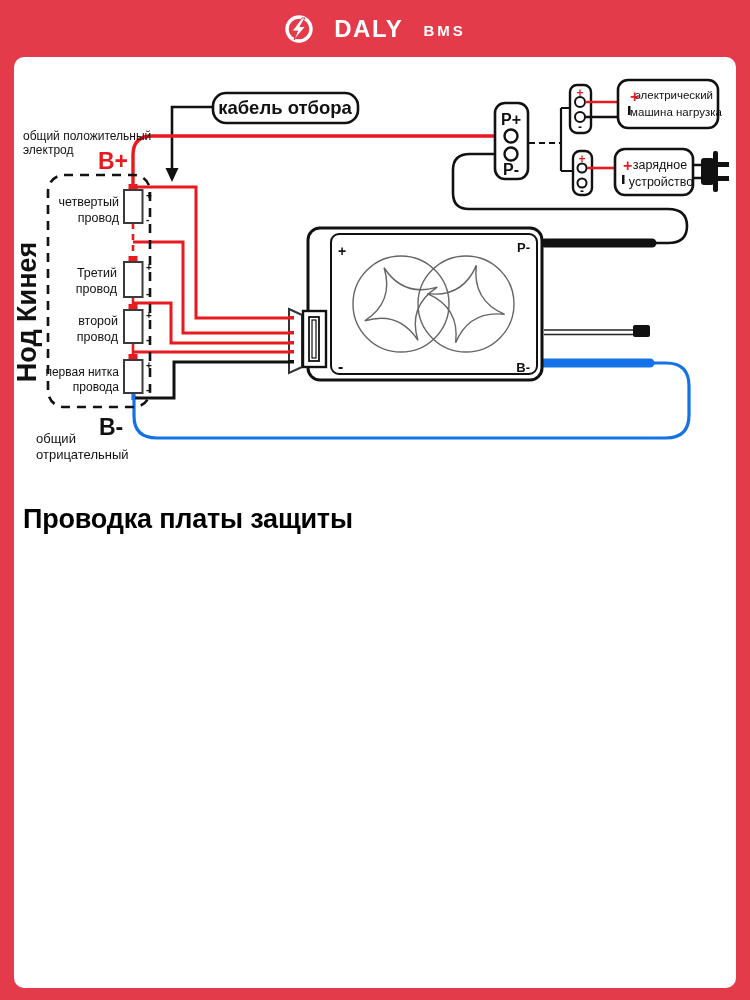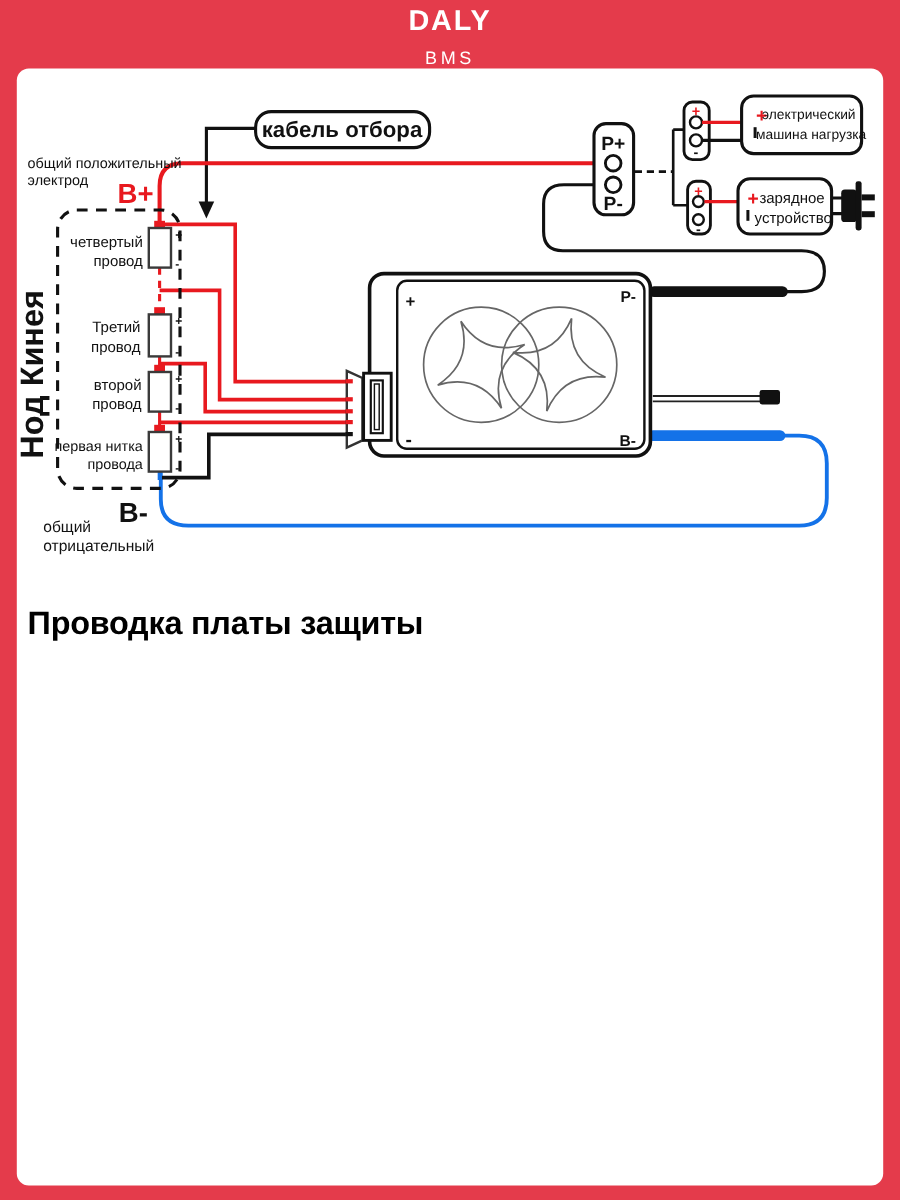--- a/index.html
+++ b/index.html
@@ -1,20 +1,20 @@
 <!DOCTYPE html>
 <html><head>
 <meta charset="utf-8">
 <style>
   html,body{margin:0;padding:0;}
   body{width:750px;height:1000px;position:relative;font-family:"Liberation Sans",sans-serif;background:#e43b4b;overflow:hidden;}
   .frame{position:absolute;inset:0;background:#e43b4b;}
-  .header{position:absolute;left:0;top:0;width:750px;height:57px;display:flex;align-items:center;justify-content:center;gap:4px;color:#fff;flex-direction:column;}
+  .header{position:absolute;left:0;top:0;width:750px;height:57px;display:flex;align-items:center;justify-content:center;gap:20px;color:#fff;}
   .brand{font-size:24px;font-weight:800;letter-spacing:1.5px;}
-  .brand-suffix{font-size:15px;font-weight:400;letter-spacing:3px;margin-top:4px;text-align:right;}
+  .brand-suffix{font-size:15px;font-weight:700;letter-spacing:3px;margin-top:4px;text-align:right;}
   .content{position:absolute;left:14px;top:57px;width:722px;height:931px;background:#ffffff;border-radius:10px;}
   .diagram-svg{position:absolute;left:0;top:57px;width:750px;height:443px;}
   .instructions{position:absolute;left:23px;top:504px;width:706px;color:#2e2e2e;}
   .instr-title{font-size:27px;font-weight:700;color:#000000;margin:0 0 14px 0;letter-spacing:-0.2px;}
   .instr{font-size:18.5px;line-height:37px;margin:0 0 7px 0;letter-spacing:-0.3px;}
   .instr b{color:#111;}
   svg text{font-family:"Liberation Sans",sans-serif;}
 </style>
 </head>
 <body>

